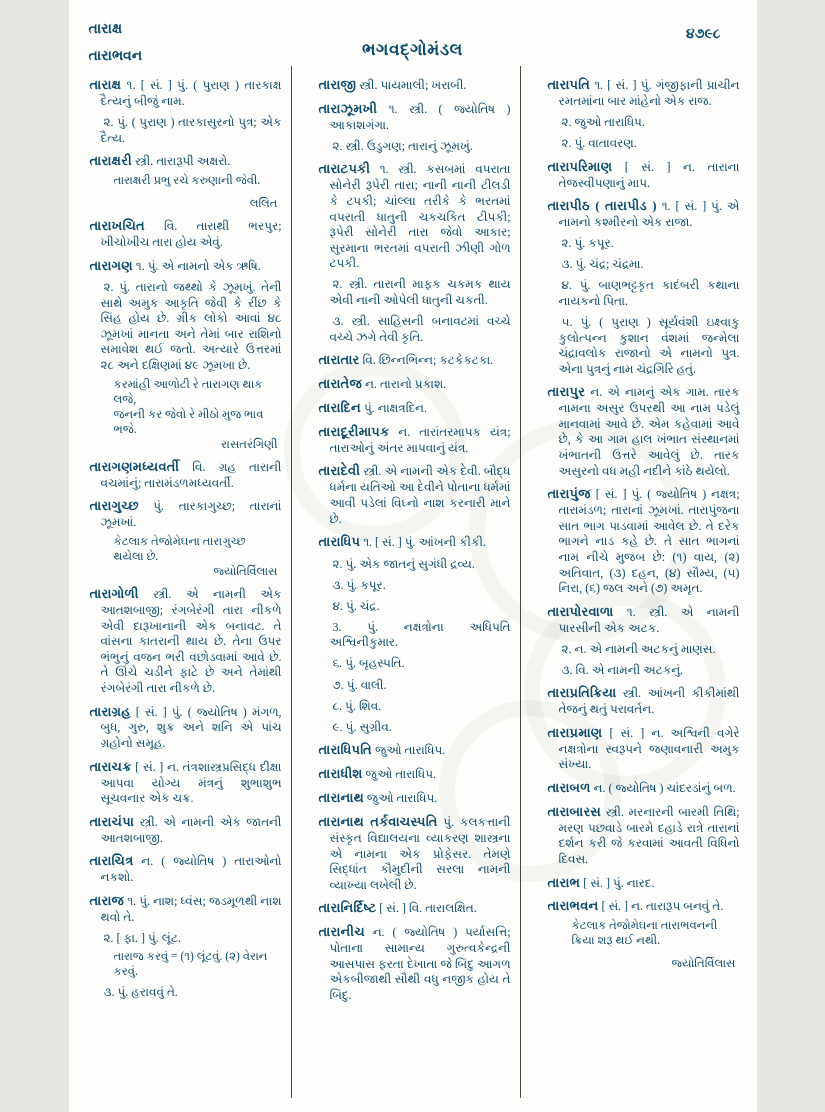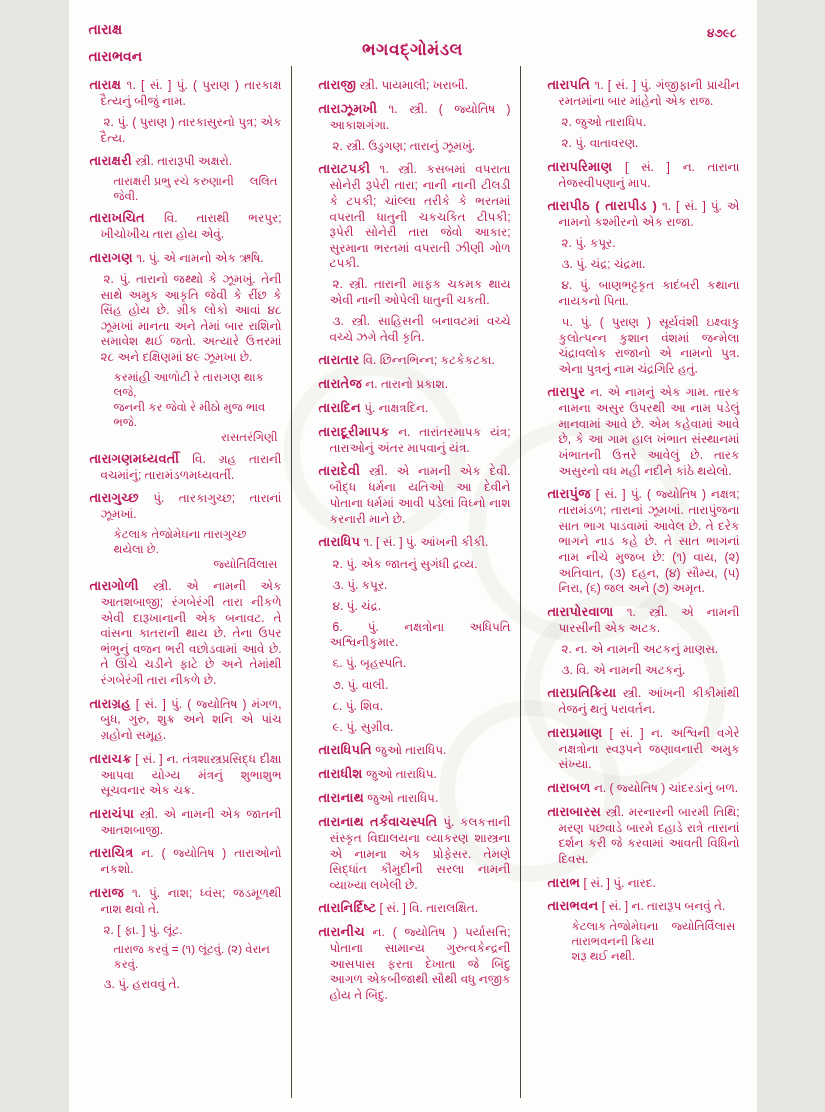--- a/index.html
+++ b/index.html
@@ -1,49 +1,49 @@
 <!DOCTYPE html>
 <html lang="gu"><head>
 <meta charset="utf-8">
 <style>
   html,body{margin:0;padding:0;background:#e8e6e1;}
   .page{
     position:relative;
     width:688px;height:1112px;
     margin:0 auto;
     background:#fdfdfb;
-    color:#be185d;
-    font-family:Liberation Sans, sans-serif;
+    color:#0c4a6e;
+    font-family:Liberation Serif, serif;
     overflow:hidden;
   }
   
   .guide{position:absolute;left:20px;top:16px;font-weight:bold;font-size:14px;line-height:1.9;}
   .guide div{white-space:nowrap;}
   .title{position:absolute;left:0;right:0;top:40px;text-align:center;font-weight:bold;font-size:17px;letter-spacing:.5px;}
-  .pageno{position:absolute;right:20px;top:26px;font-weight:bold;font-size:12px;}
+  .pageno{position:absolute;right:36px;top:26px;font-weight:bold;font-size:14px;}
   
   .wm{position:absolute;border-radius:50%;border:16px solid rgba(90,85,75,.055);pointer-events:none;}
   .wm1{width:150px;height:150px;left:215px;top:360px;}
   .wm2{width:190px;height:190px;left:400px;top:420px;}
   .wm3{width:170px;height:170px;left:455px;top:590px;}
   .wm4{width:150px;height:150px;left:370px;top:700px;}
   
   .cols{
     position:absolute;left:14px;right:8px;top:66px;height:1032px;
     display:flex;overflow:hidden;
   }
   .col{flex:1 1 0;padding:4px 9px 0 7px;overflow:hidden;}
   .col + .col{border-left:1px solid #4d463e;padding-left:27px;}
   .col p{margin:0;text-align:justify;font-size:12px;line-height:1.3;}
   p.entry{margin-top:7px;padding-left:11px;text-indent:-11px;}
   p.sense{margin-top:5.5px;padding-left:11px;text-indent:3px;}
   .hw{font-weight:bold;font-size:13px;letter-spacing:.2px;}
   .quote{margin:3px 4px 1px 24px;font-size:11.6px;line-height:1.3;}
   .qline{text-align:left;}
-  .qline.flex{display:flex;justify-content:space-between;gap:8px;}
+  .qline.flex{display:flex;justify-content:space-between;gap:8px;flex-direction:column;}
   .cite{text-align:right;font-size:11.6px;}
   .cite.inline{white-space:nowrap;text-align:right;}
 </style>
 </head>
 <body>
 
 <div class="page">
 
   <div class="guide">
     <div>તારાક્ષ</div>
@@ -103,21 +103,21 @@
         <p class="sense">૩. સ્ત્રી. સાહિસની બનાવટમાં વચ્ચે વચ્ચે ઝગે તેવી કૃતિ.</p>
         <p class="entry"><b class="hw">તારાતાર</b> વિ. છિન્નભિન્ન; કટકેકટકા.</p>
         <p class="entry"><b class="hw">તારાતેજ</b> ન. તારાનો પ્રકાશ.</p>
         <p class="entry"><b class="hw">તારાદિન</b> પું. નાક્ષત્રદિન.</p>
         <p class="entry"><b class="hw">તારાદૂરીમાપક</b> ન. તારાંતરમાપક યંત્ર; તારાઓનું અંતર માપવાનું યંત્ર.</p>
         <p class="entry"><b class="hw">તારાદેવી</b> સ્ત્રી. એ નામની એક દેવી. બૌદ્ધ ધર્મના યતિઓ આ દેવીને પોતાના ધર્મમાં આવી પડેલાં વિઘ્નો નાશ કરનારી માને છે.</p>
         <p class="entry"><b class="hw">તારાધિપ</b> ૧. [ સં. ] પું. આંખની કીકી.</p>
         <p class="sense">૨. પું. એક જાતનું સુગંધી દ્રવ્ય.</p>
         <p class="sense">૩. પું. કપૂર.</p>
         <p class="sense">૪. પું. ચંદ્ર.</p>
-        <p class="sense">6. પું. નક્ષત્રોના અધિપતિ અશ્વિનીકુમાર.</p>
+        <p class="sense">3. પું. નક્ષત્રોના અધિપતિ અશ્વિનીકુમાર.</p>
         <p class="sense">૬. પું. બૃહસ્પતિ.</p>
         <p class="sense">૭. પું. વાલી.</p>
         <p class="sense">૮. પું. શિવ.</p>
         <p class="sense">૯. પું. સુગ્રીવ.</p>
         <p class="entry"><b class="hw">તારાધિપતિ</b> જુઓ તારાધિપ.</p>
         <p class="entry"><b class="hw">તારાધીશ</b> જુઓ તારાધિપ.</p>
         <p class="entry"><b class="hw">તારાનાથ</b> જુઓ તારાધિપ.</p>
         <p class="entry"><b class="hw">તારાનાથ તર્કવાચસ્પતિ</b> પું. કલકત્તાની સંસ્કૃત વિદ્યાલયના વ્યાકરણ શાસ્ત્રના એ નામના એક પ્રોફેસર. તેમણે સિદ્ધાંત કૌમુદીની સરલા નામની વ્યાખ્યા લખેલી છે.</p>
         <p class="entry"><b class="hw">તારાનિર્દિષ્ટ</b> [ સં. ] વિ. તારાલક્ષિત.</p>
         <p class="entry"><b class="hw">તારાનીચ</b> ન. ( જ્યોતિષ ) પર્યાસત્તિ; પોતાના સામાન્ય ગુરુત્વકેન્દ્રની આસપાસ ફરતા દેખાતા જે બિંદુ આગળ એકબીજાથી સૌથી વધુ નજીક હોય તે બિંદુ.</p>

